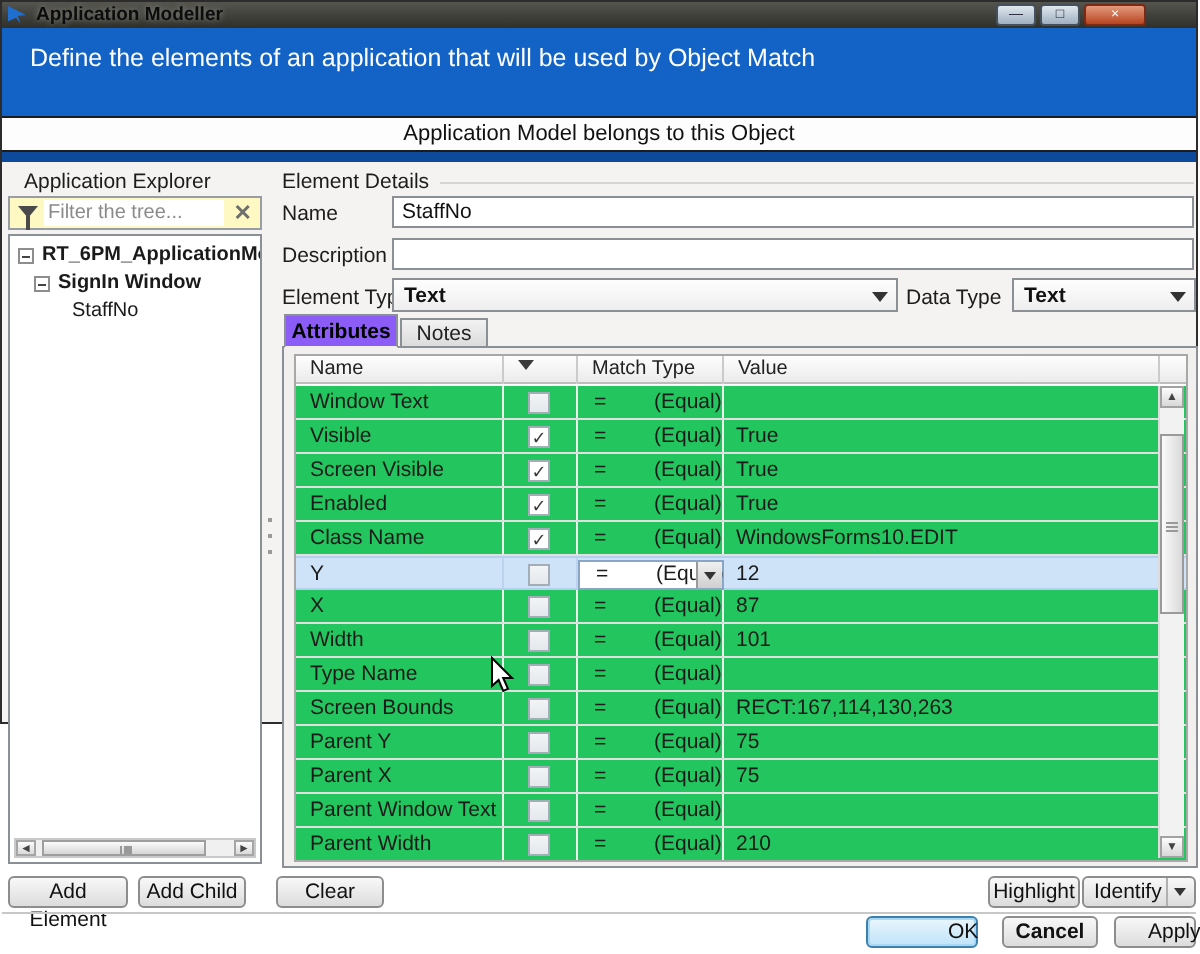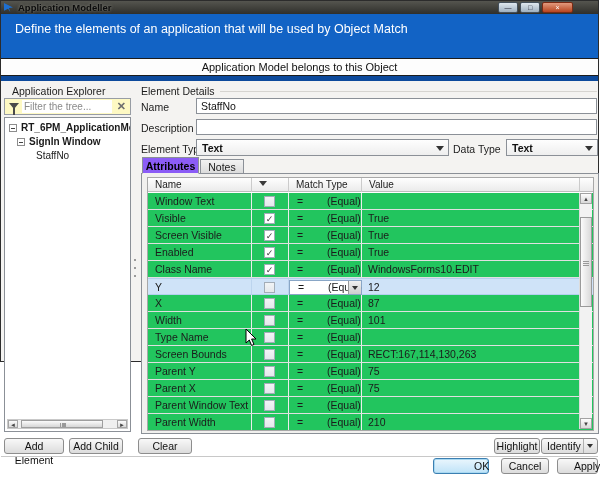--- a/index.html
+++ b/index.html
@@ -349,21 +349,21 @@
     <div class="btn" style="left:68px;top:437px;width:54px;">Add Child</div>
     <div class="btn" style="left:137px;top:437px;width:54px;">Clear</div>
     <div class="btn" style="left:493px;top:437px;width:46px;">Highlight</div>
     <div class="btn btn-identify" style="left:540px;top:437px;width:57px;">
       <span class="t">Identify</span>
       <span class="idd"></span>
     </div>
 
     <div class="footline"></div>
     <div class="btn btn-ok" style="left:432px;top:457px;width:56px;padding-left:40px;">OK</div>
-    <div class="btn" style="left:500px;top:457px;width:48px;">Cancel</div>
+    <div class="btn" style="left:500px;top:457px;width:48px;font-weight:bold;">Cancel</div>
     <div class="btn" style="left:556px;top:457px;width:41px;padding-left:16px;">Apply</div>
 
     <svg class="cursor" viewBox="0 0 12 19">
       <polygon points="1,1 1,15 4.3,12 6.6,17.5 9,16.4 6.6,11 11,11" fill="#ffffff" stroke="#000000" stroke-width="1"></polygon>
     </svg>
 
   </div>
 </div>
 
 </body></html>

